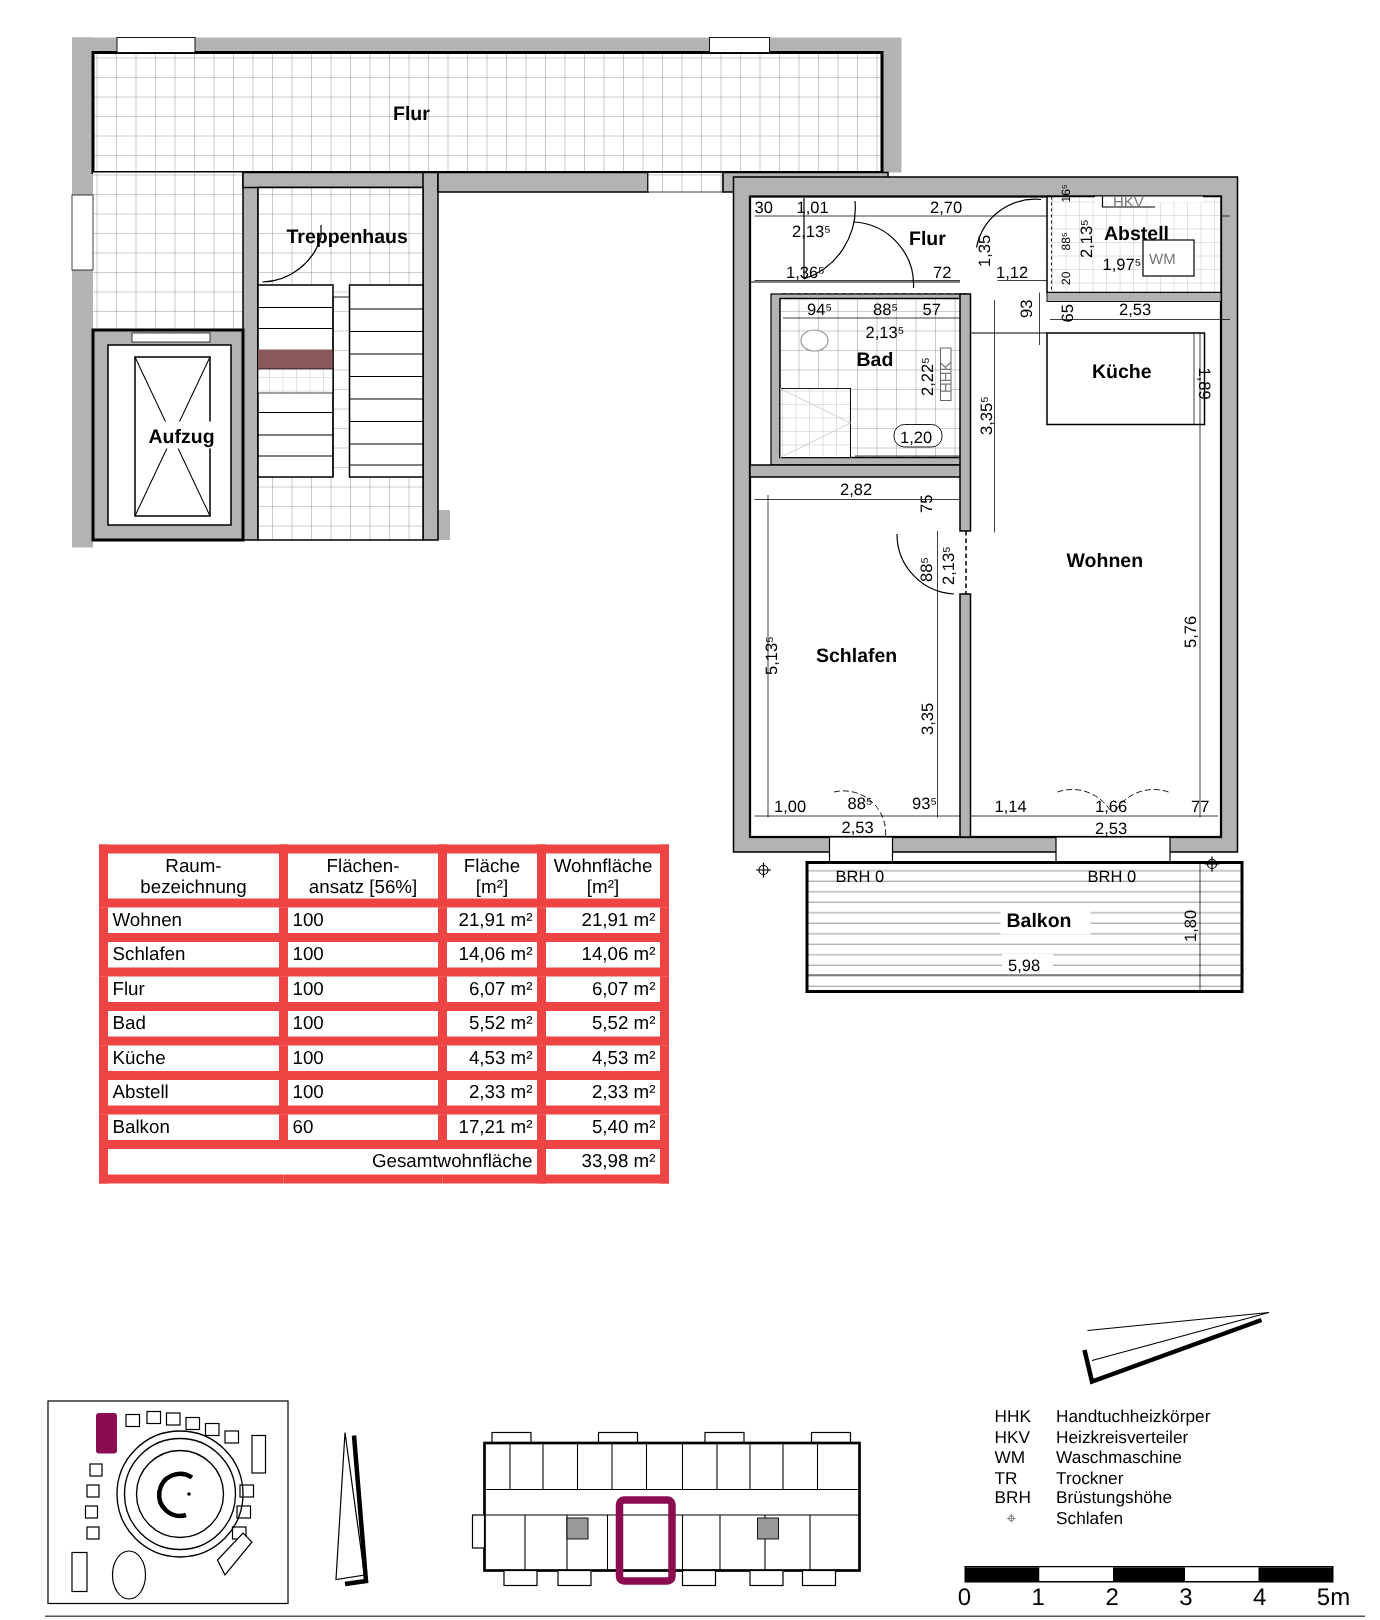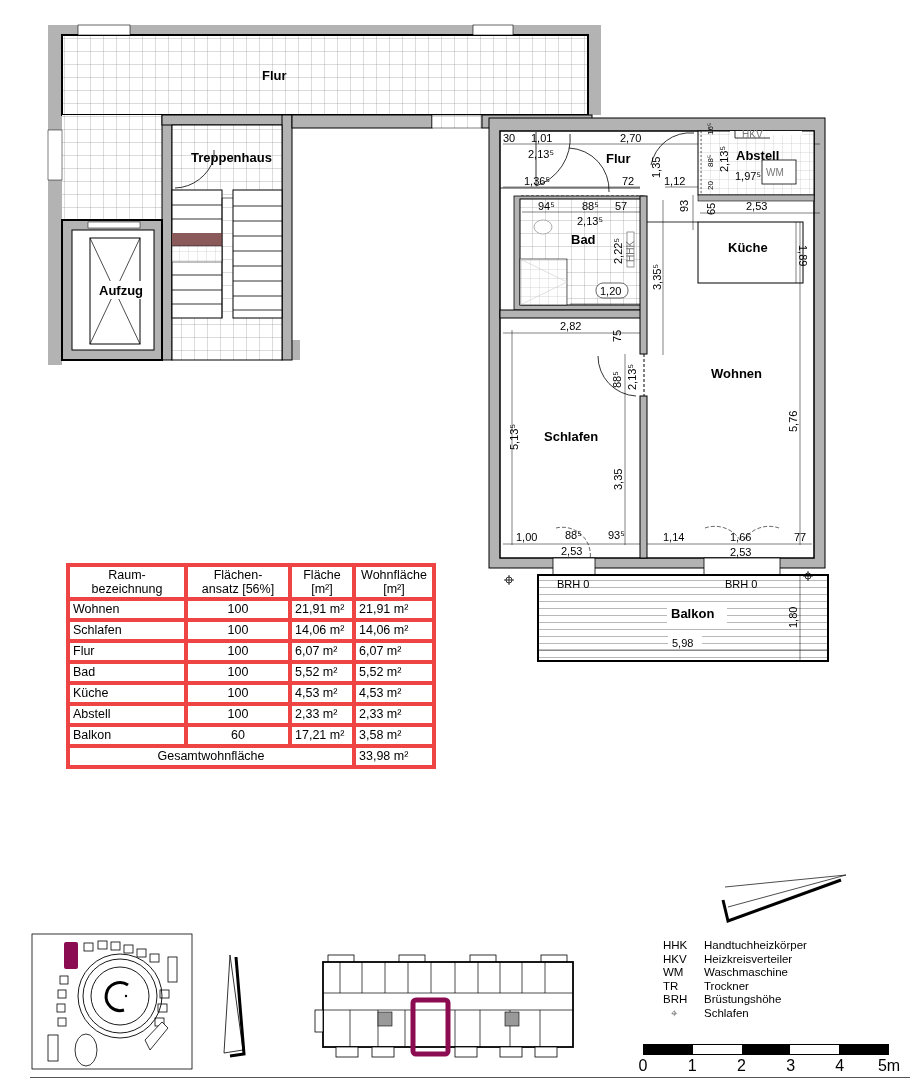--- a/index.html
+++ b/index.html
@@ -4,24 +4,24 @@
 <style>
   html, body { margin:0; padding:0; background:#ffffff; }
   body { width:920px; height:1080px; position:relative; overflow:hidden; font-family:"Liberation Sans", sans-serif; color:#000; }
   svg text { font-family:"Liberation Sans", sans-serif; }
   .plan { position:absolute; left:0; top:0; }
   .room-label { font-weight:bold; font-size:13px; }
   .dim { font-size:11px; }
   .dim-sm { font-size:8px; }
   .grey-label { font-size:10px; fill:#777; }
   #area-table { position:absolute; left:66px; top:563px; border-collapse:collapse; font-size:12.5px; }
-  #area-table td, #area-table th { border:4px solid #ef4444; padding:1px 3px; line-height:15px; font-weight:normal; }
+  #area-table td, #area-table th { border:6px solid #ef4444; padding:1px 3px; line-height:15px; font-weight:normal; }
   #area-table th { text-align:center; vertical-align:top; line-height:14px; }
-  #area-table td.num { text-align:center; }
-  #area-table td.right { text-align:left; }
+  #area-table td.num { }
+  #area-table td.right { text-align:right; }
   #area-table td.name { text-align:left; width:108px; }
   .legend { position:absolute; left:663px; top:939px; font-size:11.5px; line-height:13.5px; }
   .legend-row { display:flex; }
   .legend-abbr { width:41px; }
   .scale { position:absolute; left:643px; top:1044px; width:246px; }
   .scale-bar { display:flex; height:9px; border:1px solid #000; }
   .scale-seg { flex:1; }
   .scale-labels { position:relative; height:20px; font-size:16px; }
   .scale-labels span { position:absolute; top:2px; transform:translateX(-50%); }
   .bottom-rule { position:absolute; left:30px; top:1077px; width:880px; height:1px; background:#555; }
@@ -324,24 +324,24 @@
     <tr>
       <td class="name">Abstell</td>
       <td class="num">100</td>
       <td class="right">2,33 m²</td>
       <td class="right">2,33 m²</td>
     </tr>
     <tr>
       <td class="name">Balkon</td>
       <td class="num">60</td>
       <td class="right">17,21 m²</td>
-      <td class="right">3,58 m²</td>
-    </tr>
-    <tr>
-      <td colspan="3" style="text-align:center">Gesamtwohnfläche</td>
+      <td class="right">5,40 m²</td>
+    </tr>
+    <tr>
+      <td colspan="3" style="text-align:right">Gesamtwohnfläche</td>
       <td class="right">33,98 m²</td>
     </tr>
   </tbody>
 </table>
 
 <div class="legend">
   <div class="legend-row">
       <span class="legend-abbr">HHK</span>
       <span>Handtuchheizkörper</span>
     </div>

